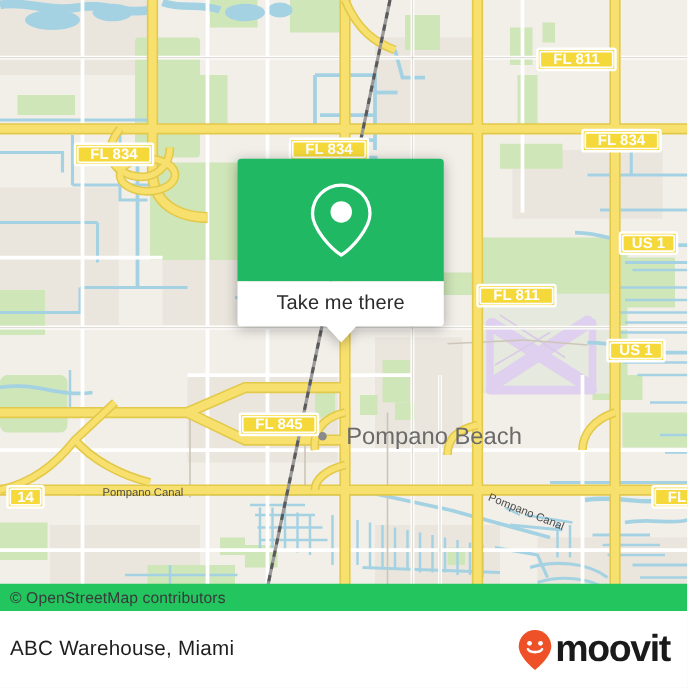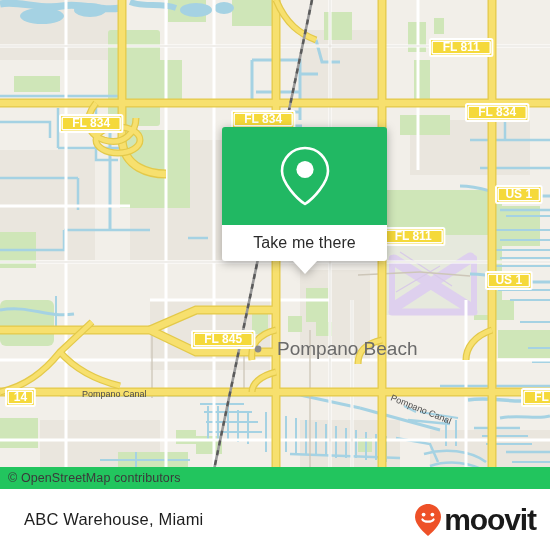--- a/index.html
+++ b/index.html
@@ -18,32 +18,31 @@
     font-size:12.5px;color:#3a3a3a;padding-left:8px;box-sizing:border-box;
     letter-spacing:.1px;
   }
 
   
   #footer{
     position:absolute;left:0;top:489px;width:550px;height:61px;
     background:#ffffff;overflow:hidden;
   }
   #footer-inner{position:relative;width:100%;height:100%;display:flex;align-items:center;
-    justify-content:space-between;padding:0 14px 0 24px;box-sizing:border-box;}
+    justify-content:space-between;padding:0 14px 0 8px;box-sizing:border-box;}
   #place-title{font-size:16.5px;color:#1e1e1e;letter-spacing:.2px;white-space:nowrap;}
 
   
   #moovit{display:flex;align-items:center;gap:2px;}
   #moovit-word{font-size:30px;color:#1a1a1a;letter-spacing:-1.1px;font-weight:700;line-height:1;}
 
   
   #popup{
     position:absolute;left:190px;top:127px;width:165px;
     filter:drop-shadow(0 2px 5px rgba(0,0,0,.30));
-    margin-left:32px;
   }
   #popup-media{
     height:98px;background:#21b863;border-radius:3px 3px 0 0;
     display:flex;align-items:center;justify-content:center;
   }
   #popup-bar{
     height:36px;background:#ffffff;border-radius:0 0 3px 3px;
     display:flex;align-items:center;justify-content:center;
   }
   #popup-label{font-size:16px;color:#2b2b2b;letter-spacing:.1px;}

